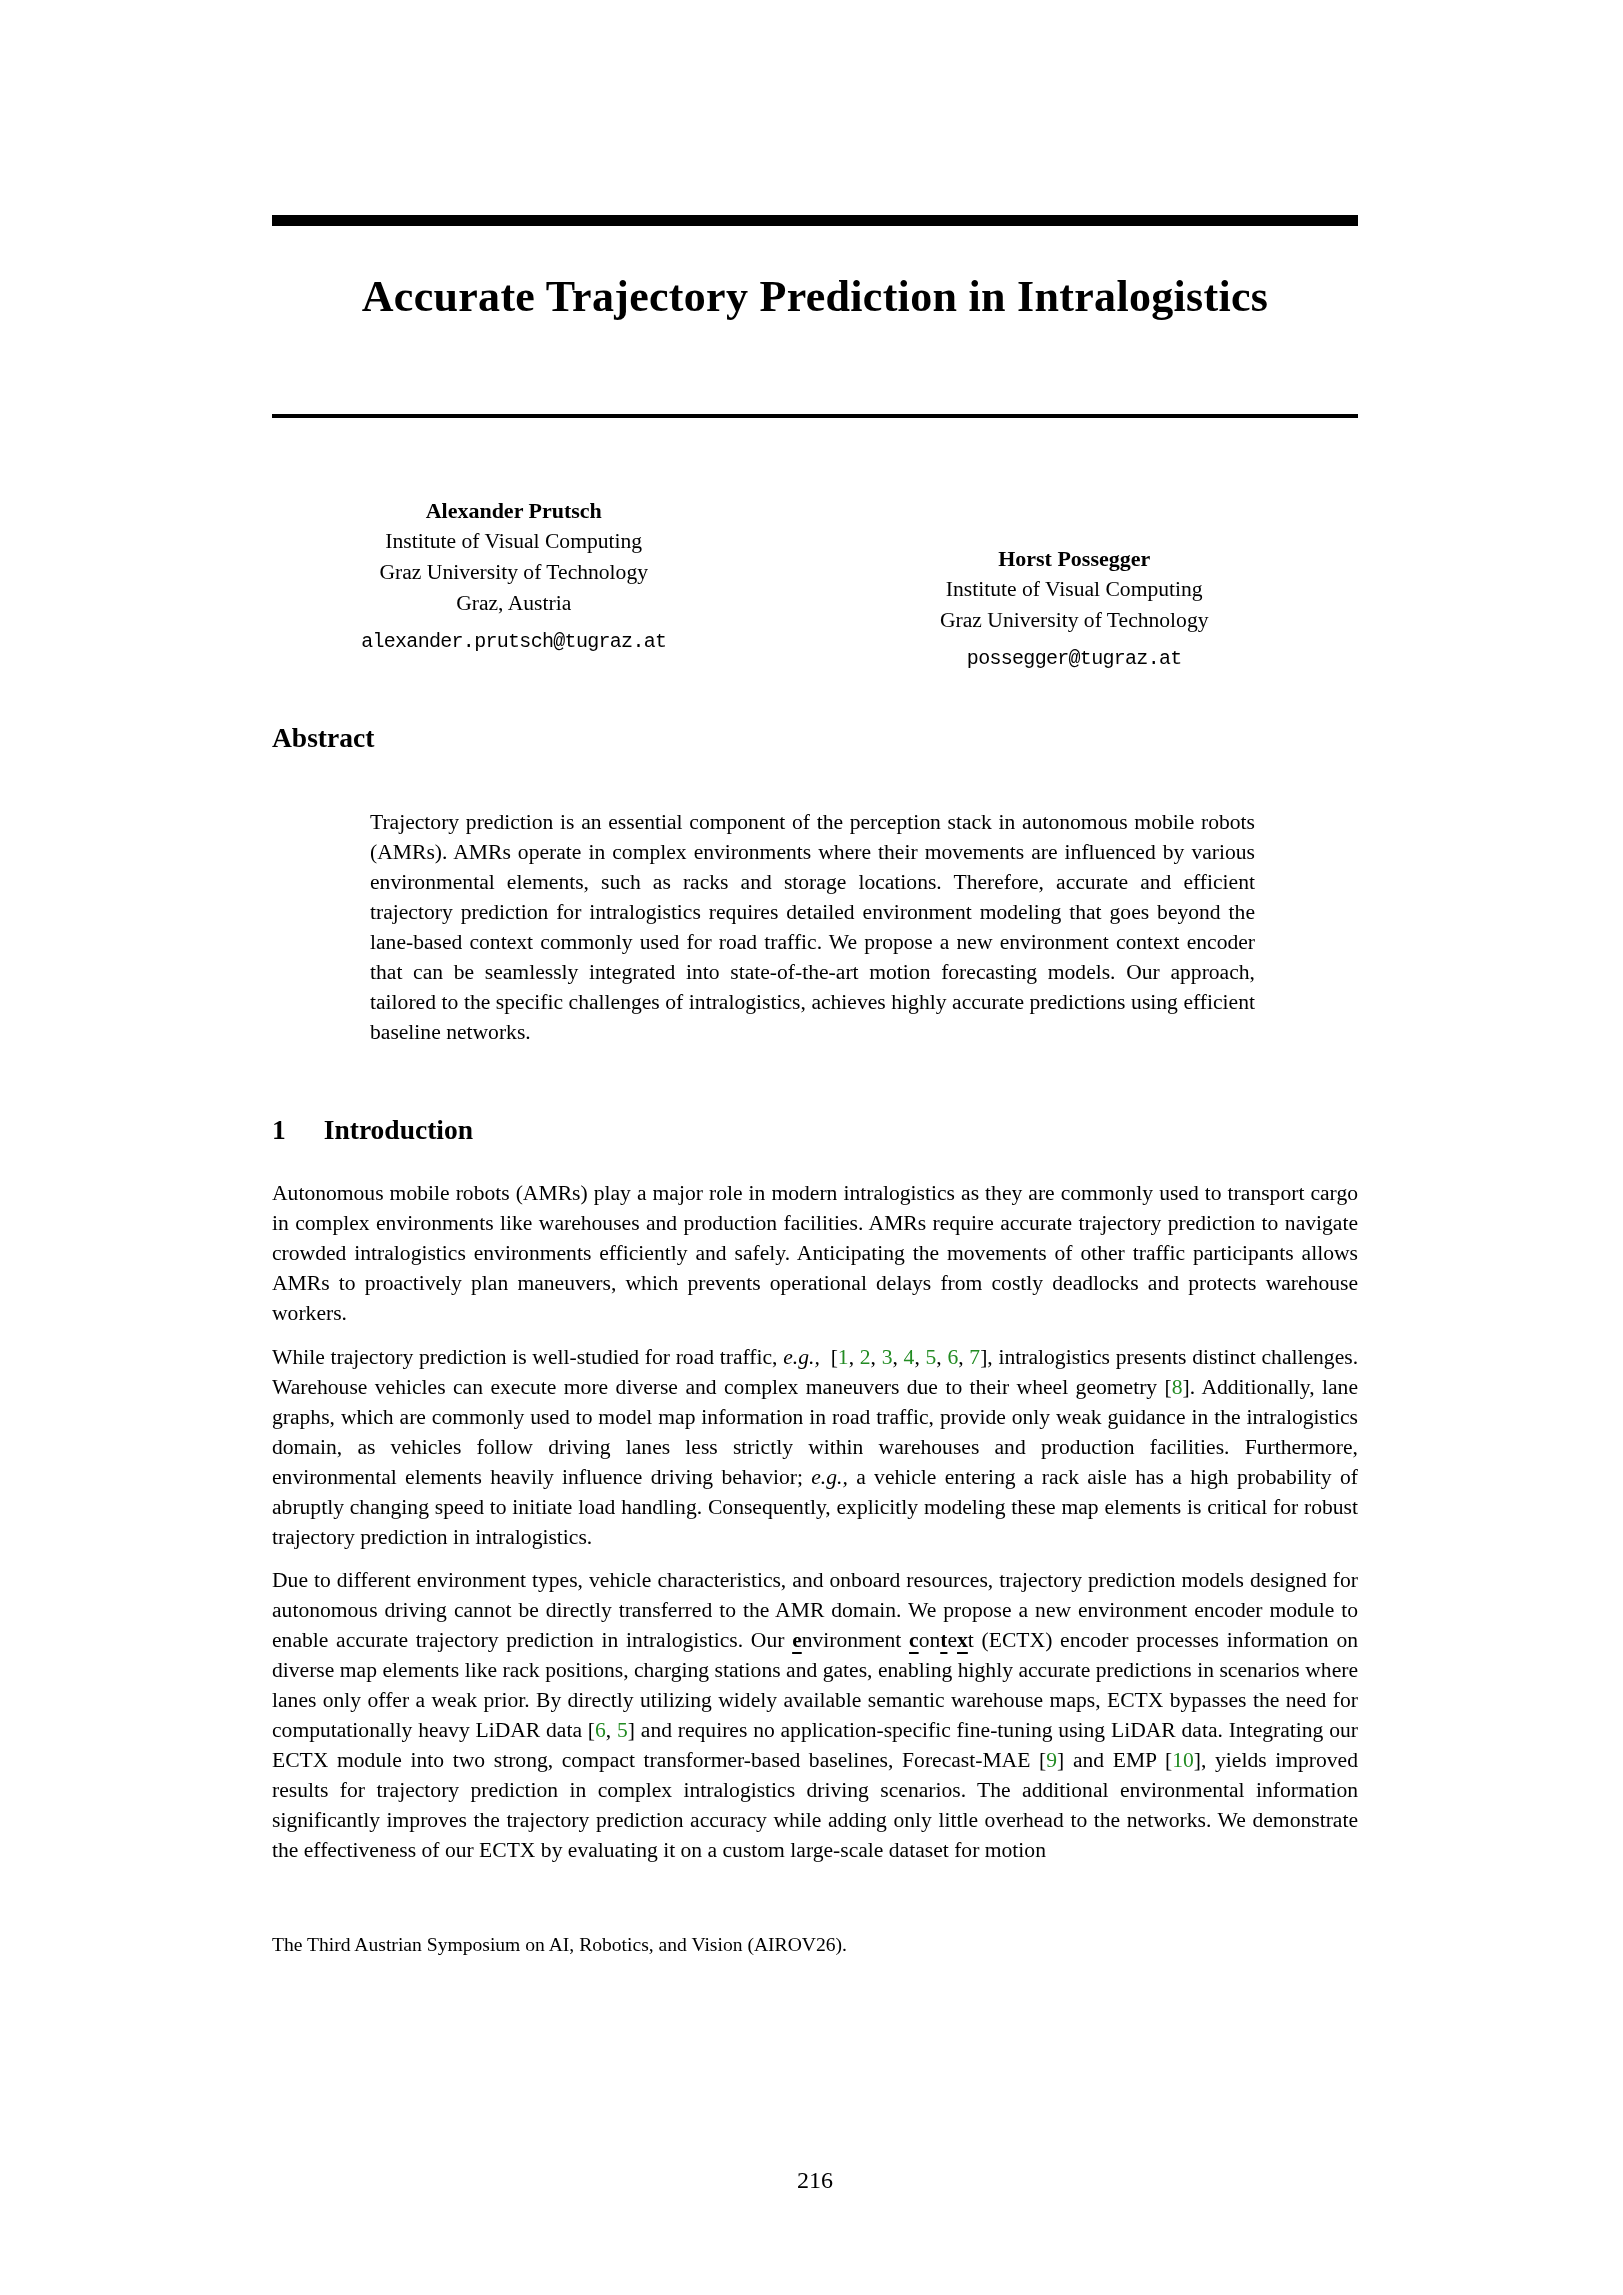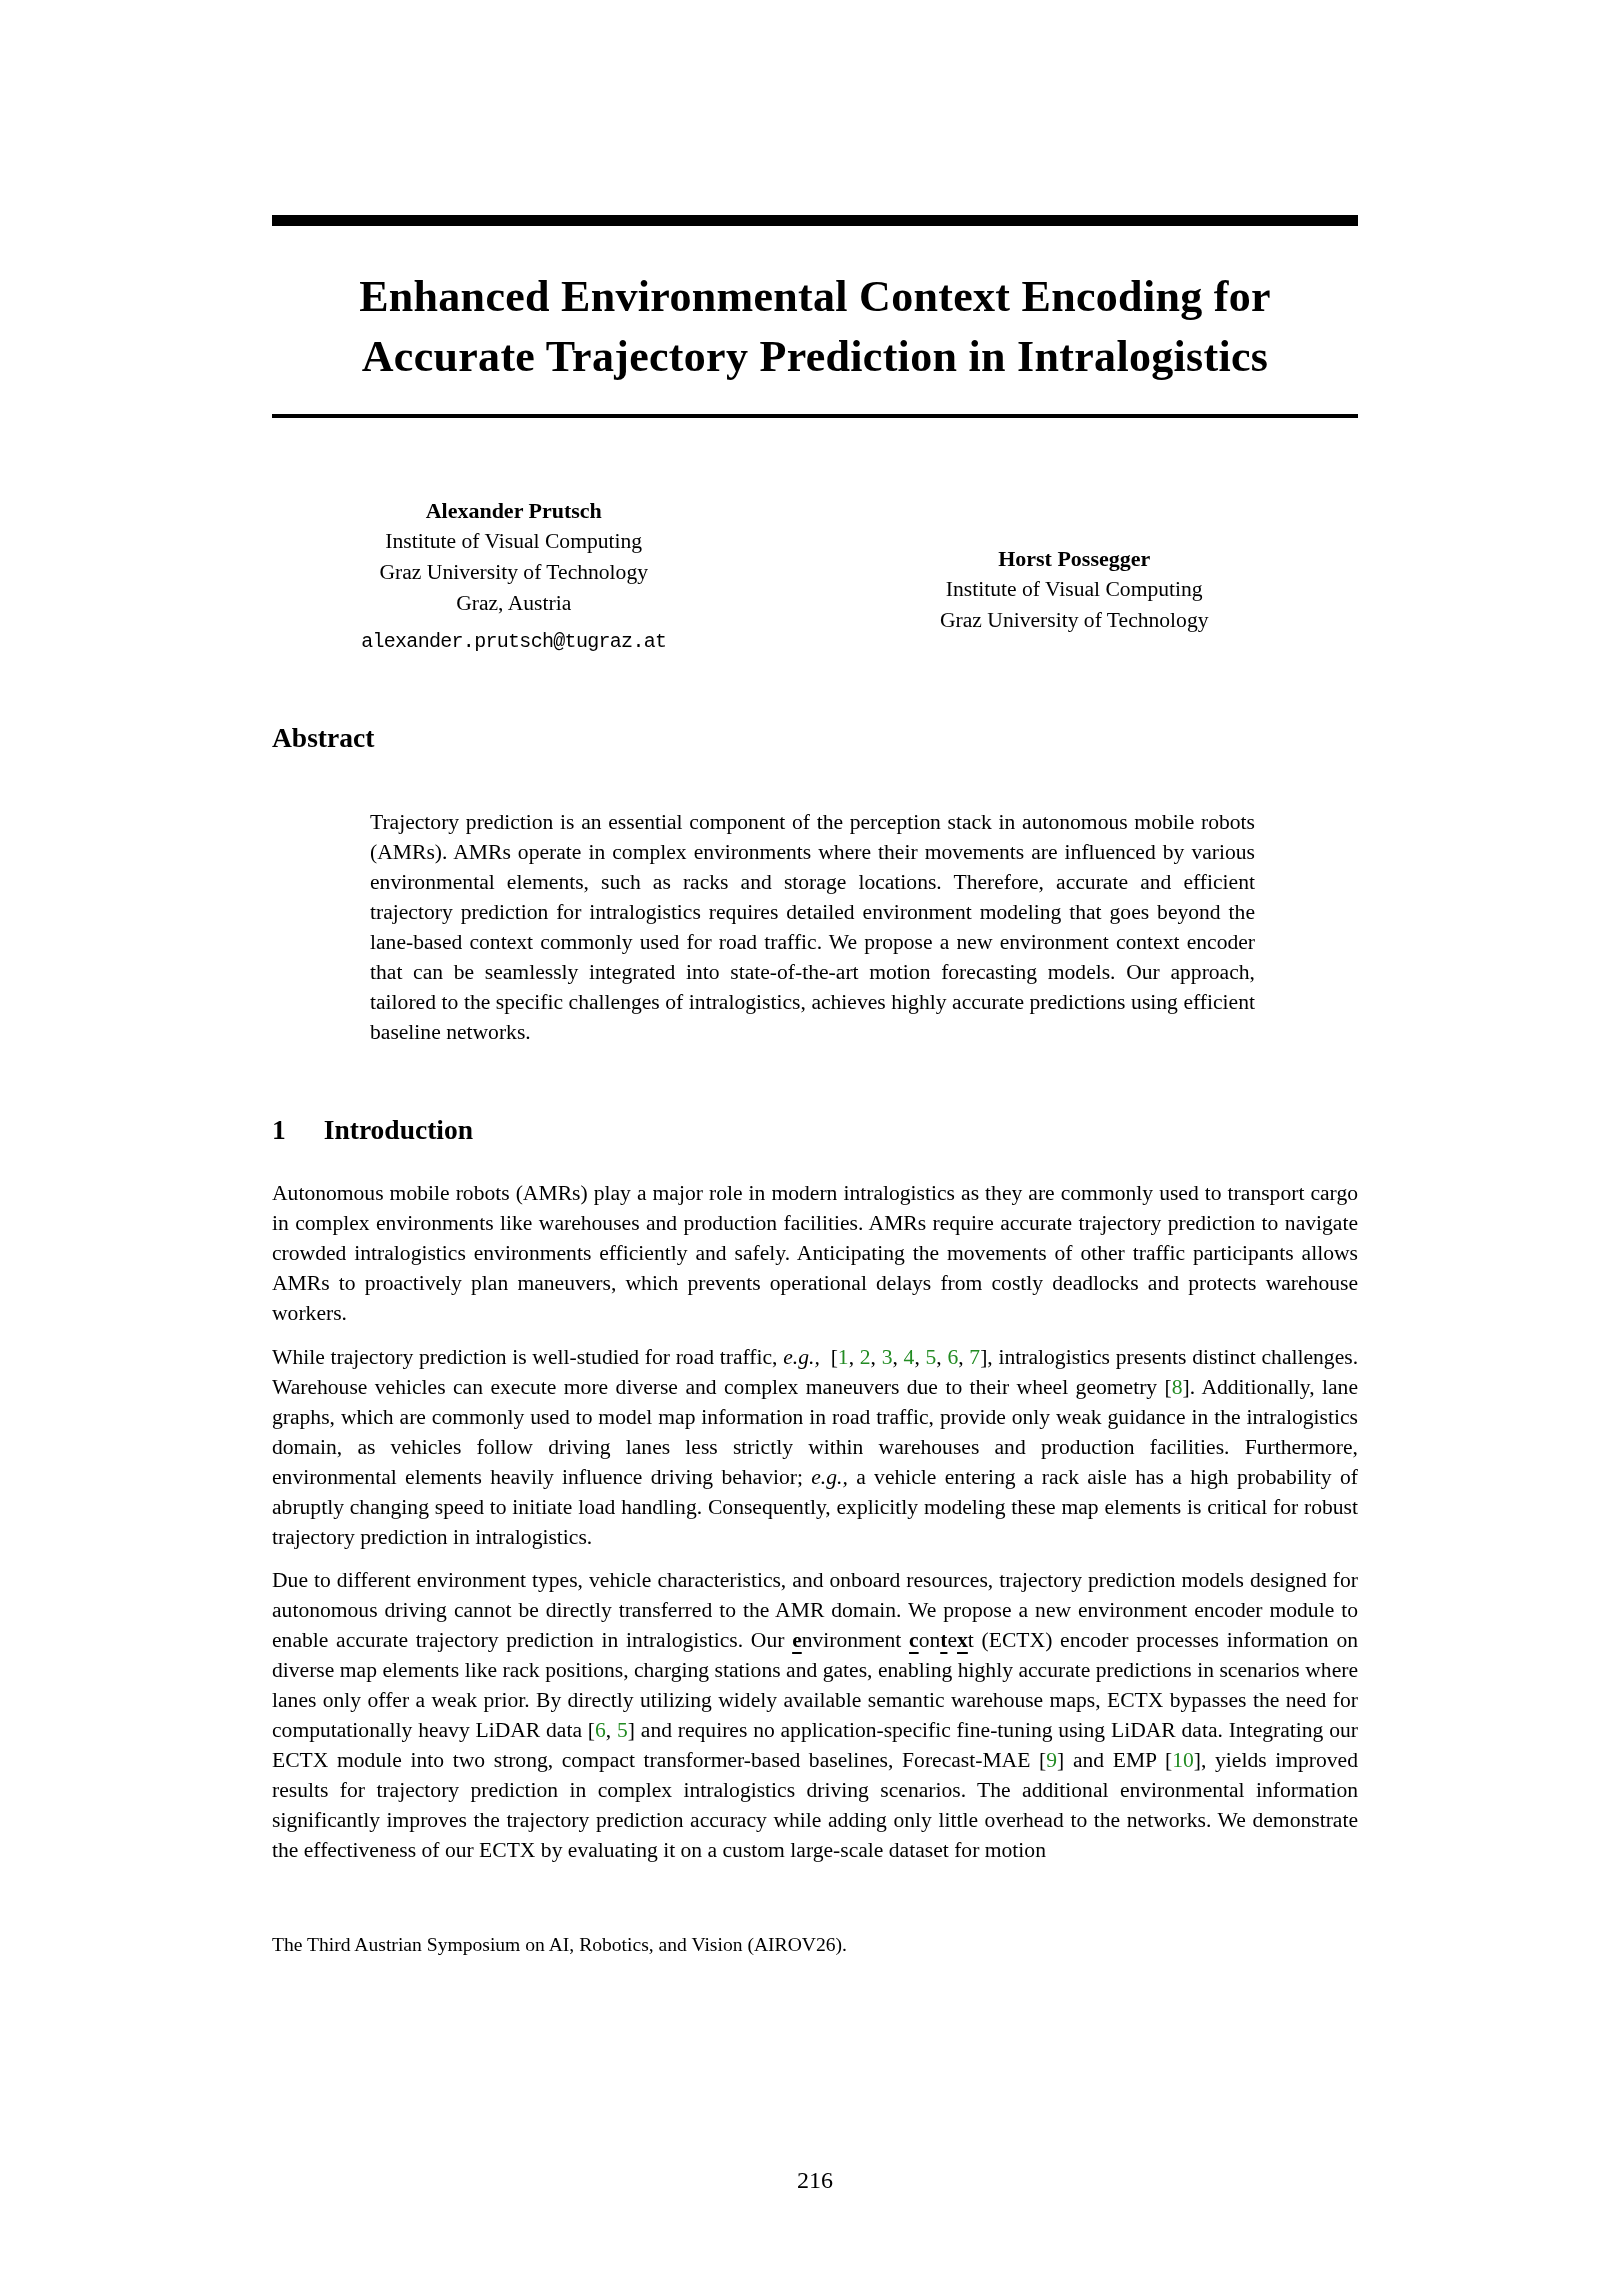--- a/index.html
+++ b/index.html
@@ -89,38 +89,38 @@
   }
 </style>
 </head>
 <body>
 
 <div class="page">
 
   <div class="content-x rule-thick"></div>
 
   <div class="content-x title">
-    <div>Enhanced Environmental Context Encoding for</div>
     <div>Accurate Trajectory Prediction in Intralogistics</div>
   </div>
 
   <div class="content-x rule-thin"></div>
 
   <div class="content-x authors">
     <div class="author-col-1">
       <div class="author-name">Alexander Prutsch</div>
       <div class="author-affil">Institute of Visual Computing</div>
       <div class="author-affil">Graz University of Technology</div>
       <div class="author-affil">Graz, Austria</div>
       <div class="author-email">alexander.prutsch@tugraz.at</div>
     </div>
     <div class="author-col-2">
       <div class="author-name">Horst Possegger</div>
       <div class="author-affil">Institute of Visual Computing</div>
       <div class="author-affil">Graz University of Technology</div>
+      <div class="author-email">possegger@tugraz.at</div>
     </div>
   </div>
 
   <div class="content-x abstract-heading">Abstract</div>
 
   <div class="abstract-body">Trajectory prediction is an essential component of the perception stack in autonomous mobile robots (AMRs). AMRs operate in complex environments where their movements are influenced by various environmental elements, such as racks and storage locations. Therefore, accurate and efficient trajectory prediction for intralogistics requires detailed environment modeling that goes beyond the lane-based context commonly used for road traffic. We propose a new environment context encoder that can be seamlessly integrated into state-of-the-art motion forecasting models. Our approach, tailored to the specific challenges of intralogistics, achieves highly accurate predictions using efficient baseline networks.</div>
 
   <div class="content-x section-heading">
     <span class="sec-num">1</span><span class="sec-title">Introduction</span>
   </div>

